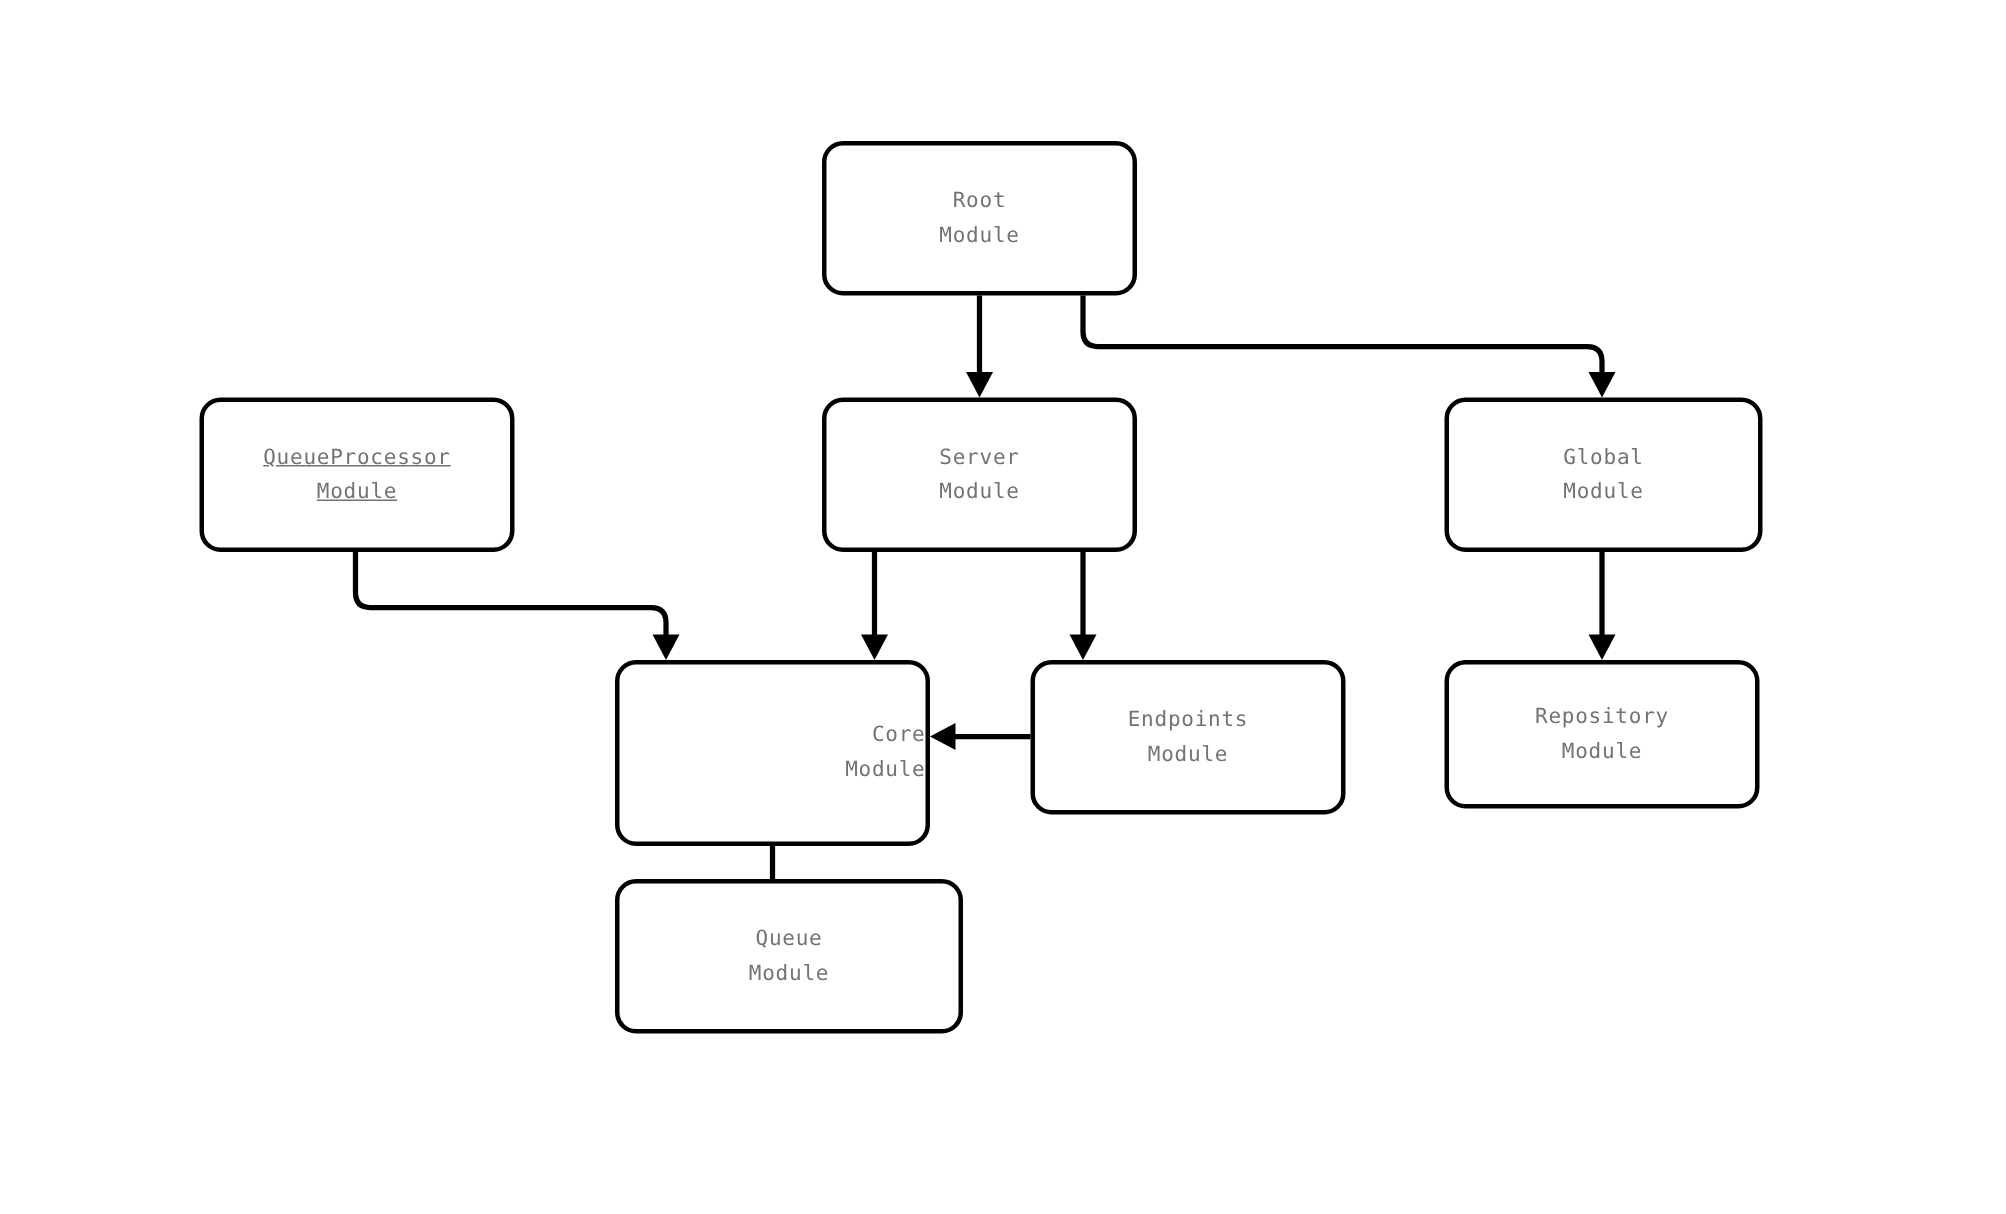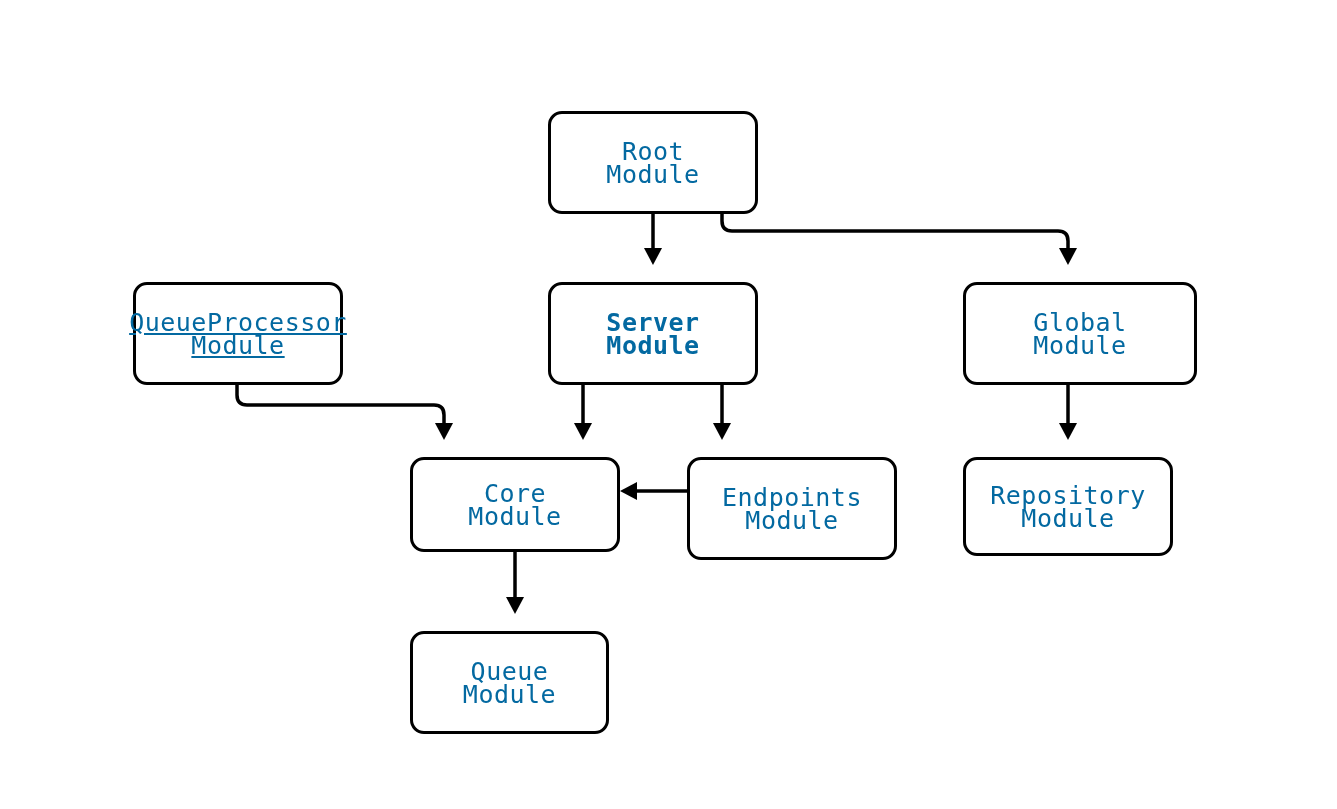--- a/index.html
+++ b/index.html
@@ -28,27 +28,26 @@
     position: absolute;
     box-sizing: border-box;
     border: 3.5px solid #000000;
     border-radius: 14px;
     background: #ffffff;
     display: flex;
     flex-direction: column;
     align-items: center;
     justify-content: center;
     text-align: center;
-    color: #0369a1;
+    color: #737373;
     font-family: "DejaVu Sans Mono", "Liberation Mono", monospace;
-    font-size: 25px;
+    font-size: 14px;
     line-height: 23px;
     letter-spacing: 0.5px;
     z-index: 2;
-    margin-top: 17px;
   }
   .node .line1 { display: block; white-space: pre; }
   .node .line2 { display: block; white-space: pre; }
 </style>
 </head>
 <body>
 
 <div id="canvas">
 
   <svg id="edges" viewBox="0 0 1337 809" xmlns="http://www.w3.org/2000/svg">
@@ -89,43 +88,43 @@
   <div class="node" id="node-root" style="left: 548px; top: 94px; width: 210px; height: 103px; border-color: rgb(0, 0, 0); background: rgb(255, 255, 255);">
     <span class="line1">Root</span>
     <span class="line2">Module</span>
   </div>
 
   <div class="node" id="node-queueprocessor" style="left: 133px; top: 265px; width: 210px; height: 103px; border-color: rgb(0, 0, 0); background: rgb(255, 255, 255); text-decoration: underline;">
     <span class="line1">QueueProcessor</span>
     <span class="line2">Module</span>
   </div>
 
-  <div class="node" id="node-server" style="left: 548px; top: 265px; width: 210px; height: 103px; border-color: rgb(0, 0, 0); background: rgb(255, 255, 255); font-weight: bold;">
+  <div class="node" id="node-server" style="left: 548px; top: 265px; width: 210px; height: 103px; border-color: rgb(0, 0, 0); background: rgb(255, 255, 255);">
     <span class="line1">Server</span>
     <span class="line2">Module</span>
   </div>
 
-  <div class="node" id="node-global" style="left: 963px; top: 265px; width: 234px; height: 103px; border-color: rgb(0, 0, 0); background: rgb(255, 255, 255);">
+  <div class="node" id="node-global" style="left: 963px; top: 265px; width: 212px; height: 103px; border-color: rgb(0, 0, 0); background: rgb(255, 255, 255);">
     <span class="line1">Global</span>
     <span class="line2">Module</span>
   </div>
 
-  <div class="node" id="node-core" style="left: 410px; top: 440px; width: 210px; height: 95px; border-color: rgb(0, 0, 0); background: rgb(255, 255, 255);">
+  <div class="node" id="node-core" style="left: 410px; top: 440px; width: 210px; height: 124px; border-color: rgb(0, 0, 0); background: rgb(255, 255, 255); align-items: flex-end;">
     <span class="line1">Core</span>
     <span class="line2">Module</span>
   </div>
 
   <div class="node" id="node-endpoints" style="left: 687px; top: 440px; width: 210px; height: 103px; border-color: rgb(0, 0, 0); background: rgb(255, 255, 255);">
     <span class="line1">Endpoints</span>
     <span class="line2">Module</span>
   </div>
 
   <div class="node" id="node-repository" style="left: 963px; top: 440px; width: 210px; height: 99px; border-color: rgb(0, 0, 0); background: rgb(255, 255, 255);">
     <span class="line1">Repository</span>
     <span class="line2">Module</span>
   </div>
 
-  <div class="node" id="node-queue" style="left: 410px; top: 614px; width: 199px; height: 103px; border-color: rgb(0, 0, 0); background: rgb(255, 255, 255);">
+  <div class="node" id="node-queue" style="left: 410px; top: 586px; width: 232px; height: 103px; border-color: rgb(0, 0, 0); background: rgb(255, 255, 255);">
     <span class="line1">Queue</span>
     <span class="line2">Module</span>
   </div>
 
 </div>
 
 </body></html>

